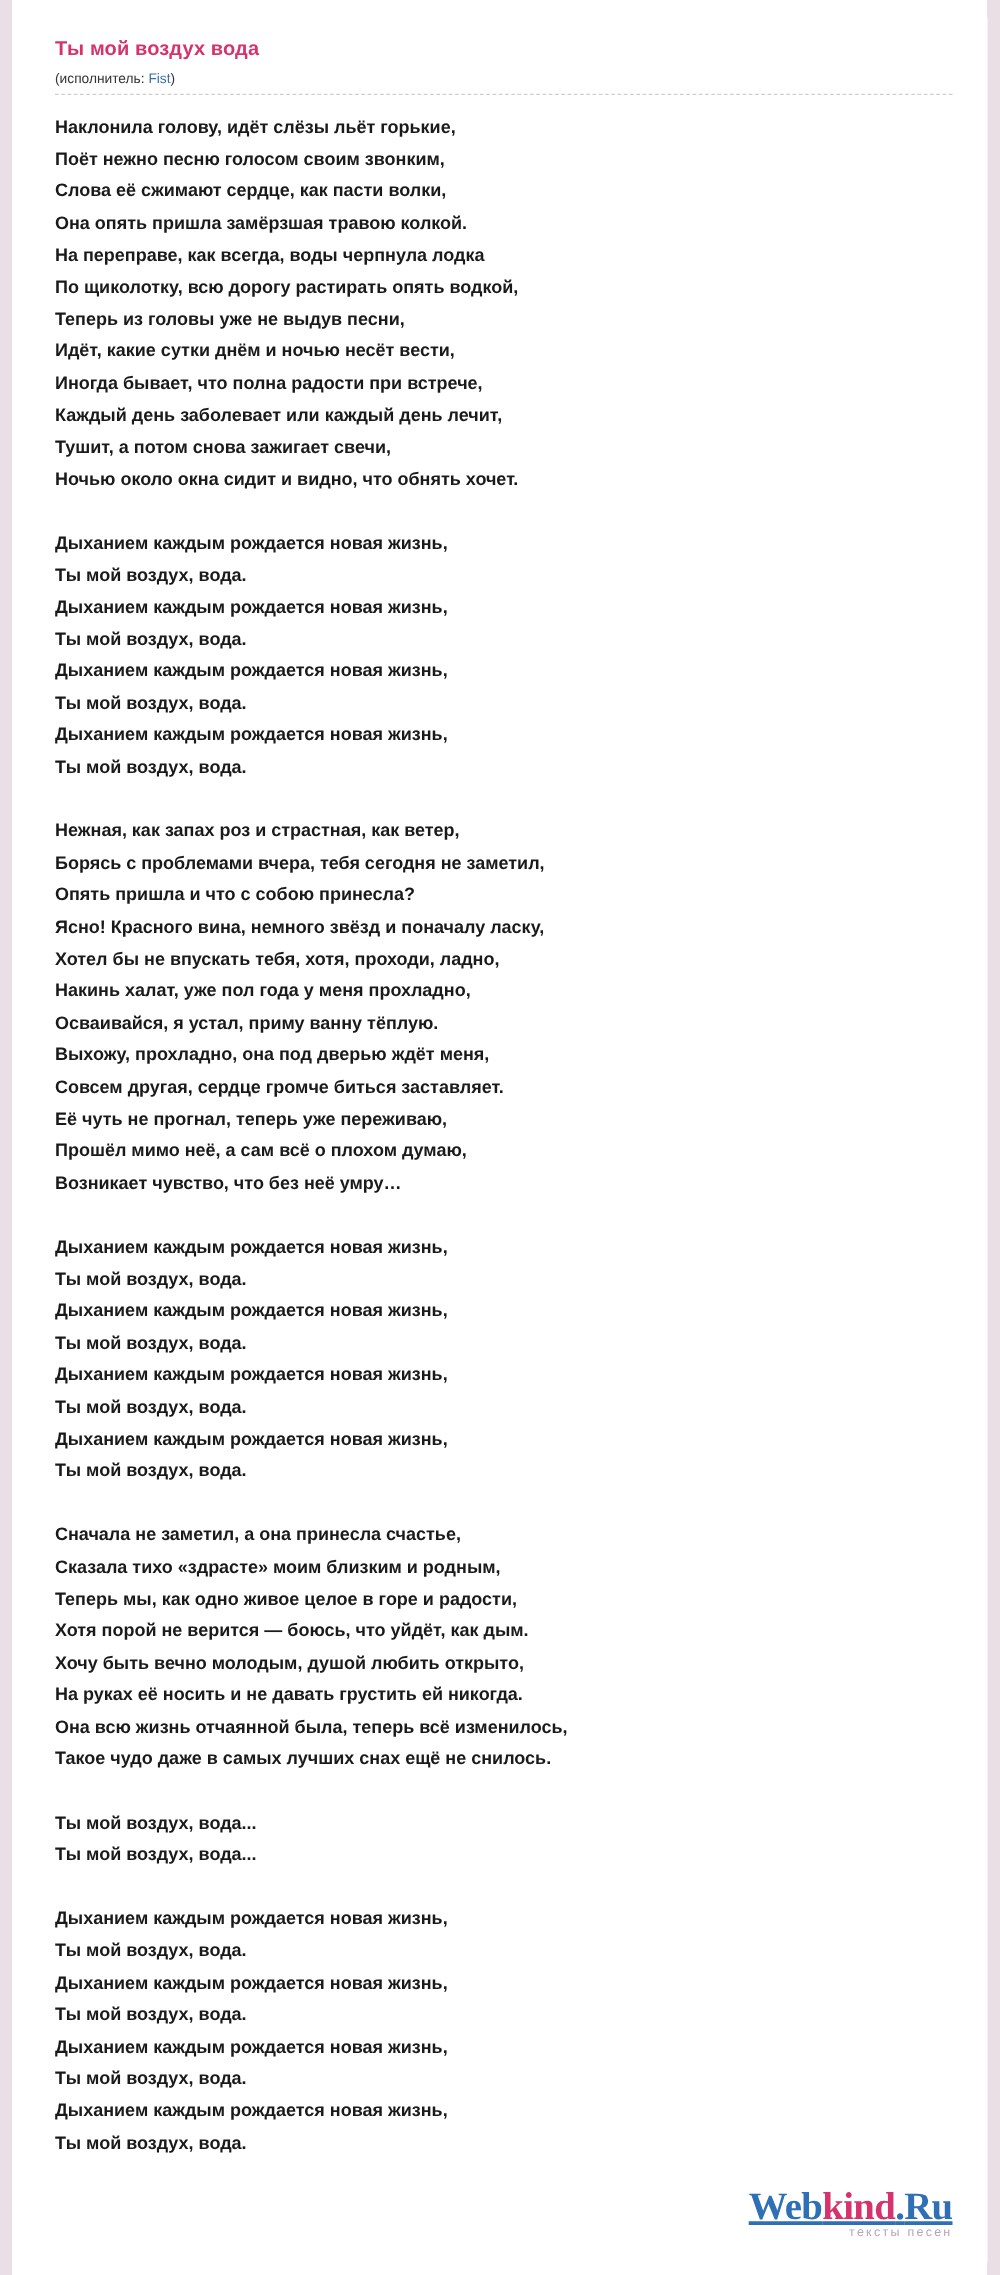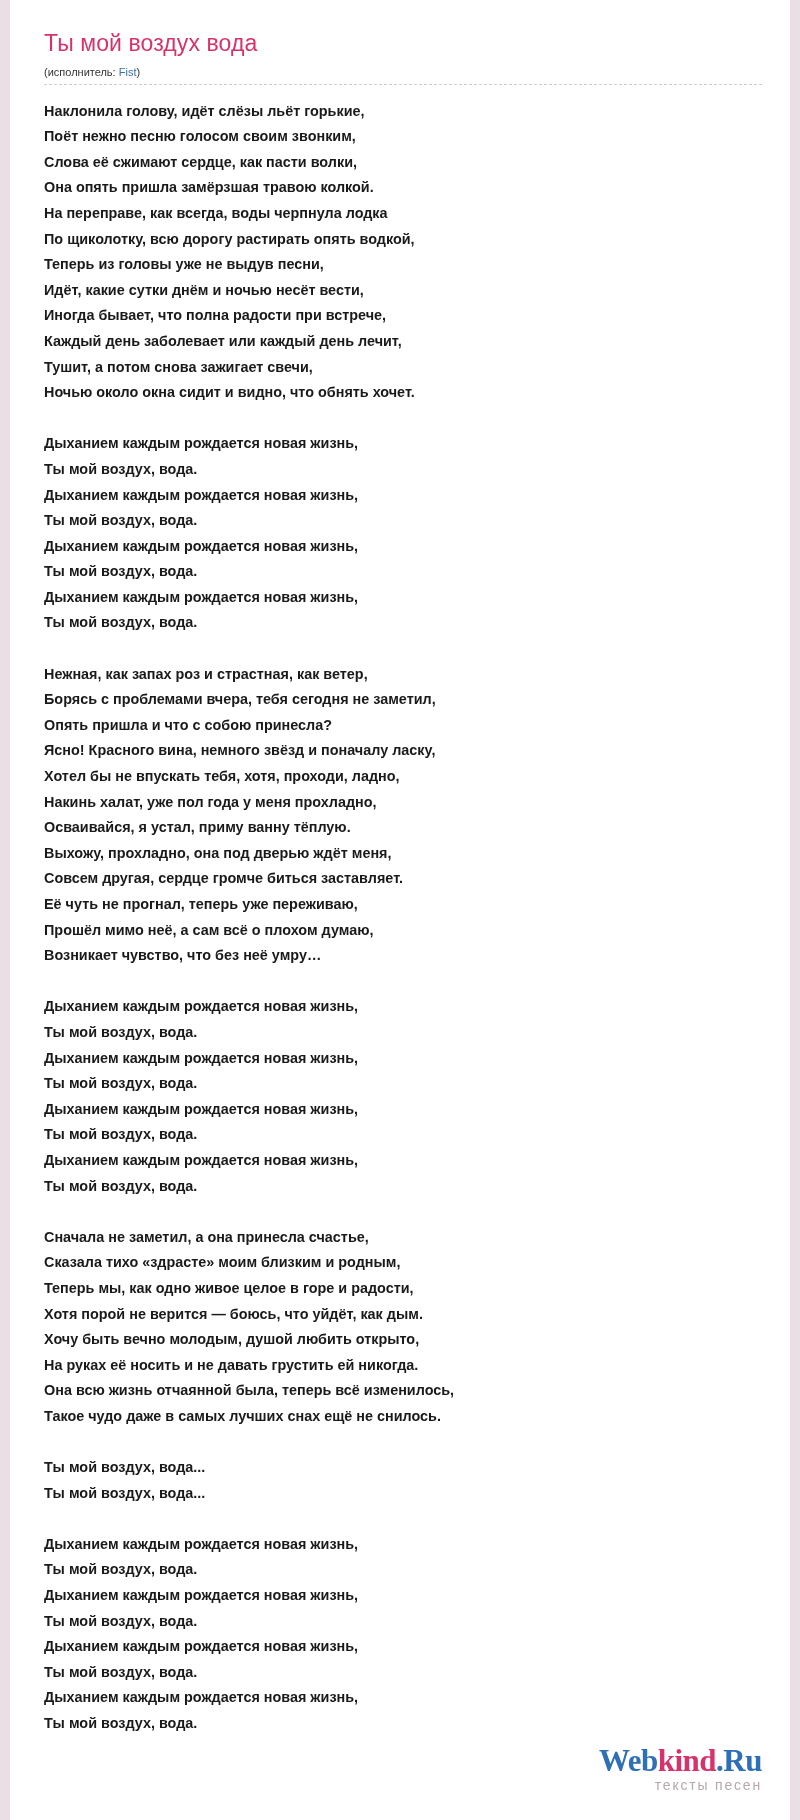--- a/index.html
+++ b/index.html
@@ -27,22 +27,22 @@
   .sheet {
     position: relative;
     width: 100%;
     min-height: 100%;
     background: #ffffff;
     box-sizing: border-box;
     padding: 16px 28px 10px 34px;
   }
   .song-title {
     color: #d6336c;
-    font-size: 23px;
-    font-weight: normal;
+    font-size: 16px;
+    font-weight: bold;
     letter-spacing: 0.1px;
     margin: 0 0 8px 0;
     line-height: 1.2;
   }
   .artist-line {
     font-size: 11px;
     color: #333333;
     margin: 0 0 6px 0;
   }
   .artist-line a {
@@ -70,30 +70,31 @@
     bottom: 18px;
     text-align: right;
     line-height: 1;
   }
   .logo {
     font-size: 31px;
     font-weight: bold;
     font-family: "Liberation Serif", serif;
     color: #2f6fb5;
     letter-spacing: -0.5px;
+    text-decoration: underline;
   }
   .logo .accent {
     color: #d6336c;
   }
   .logo .dot {
     color: #2f6fb5;
   }
   .logo-sub {
     margin-top: 2px;
-    font-size: 14px;
+    font-size: 10px;
     color: #b9a7ae;
     letter-spacing: 1.8px;
     text-transform: lowercase;
   }
 </style>
 </head>
 <body>
 
 <div class="page">
   <div class="sheet">

